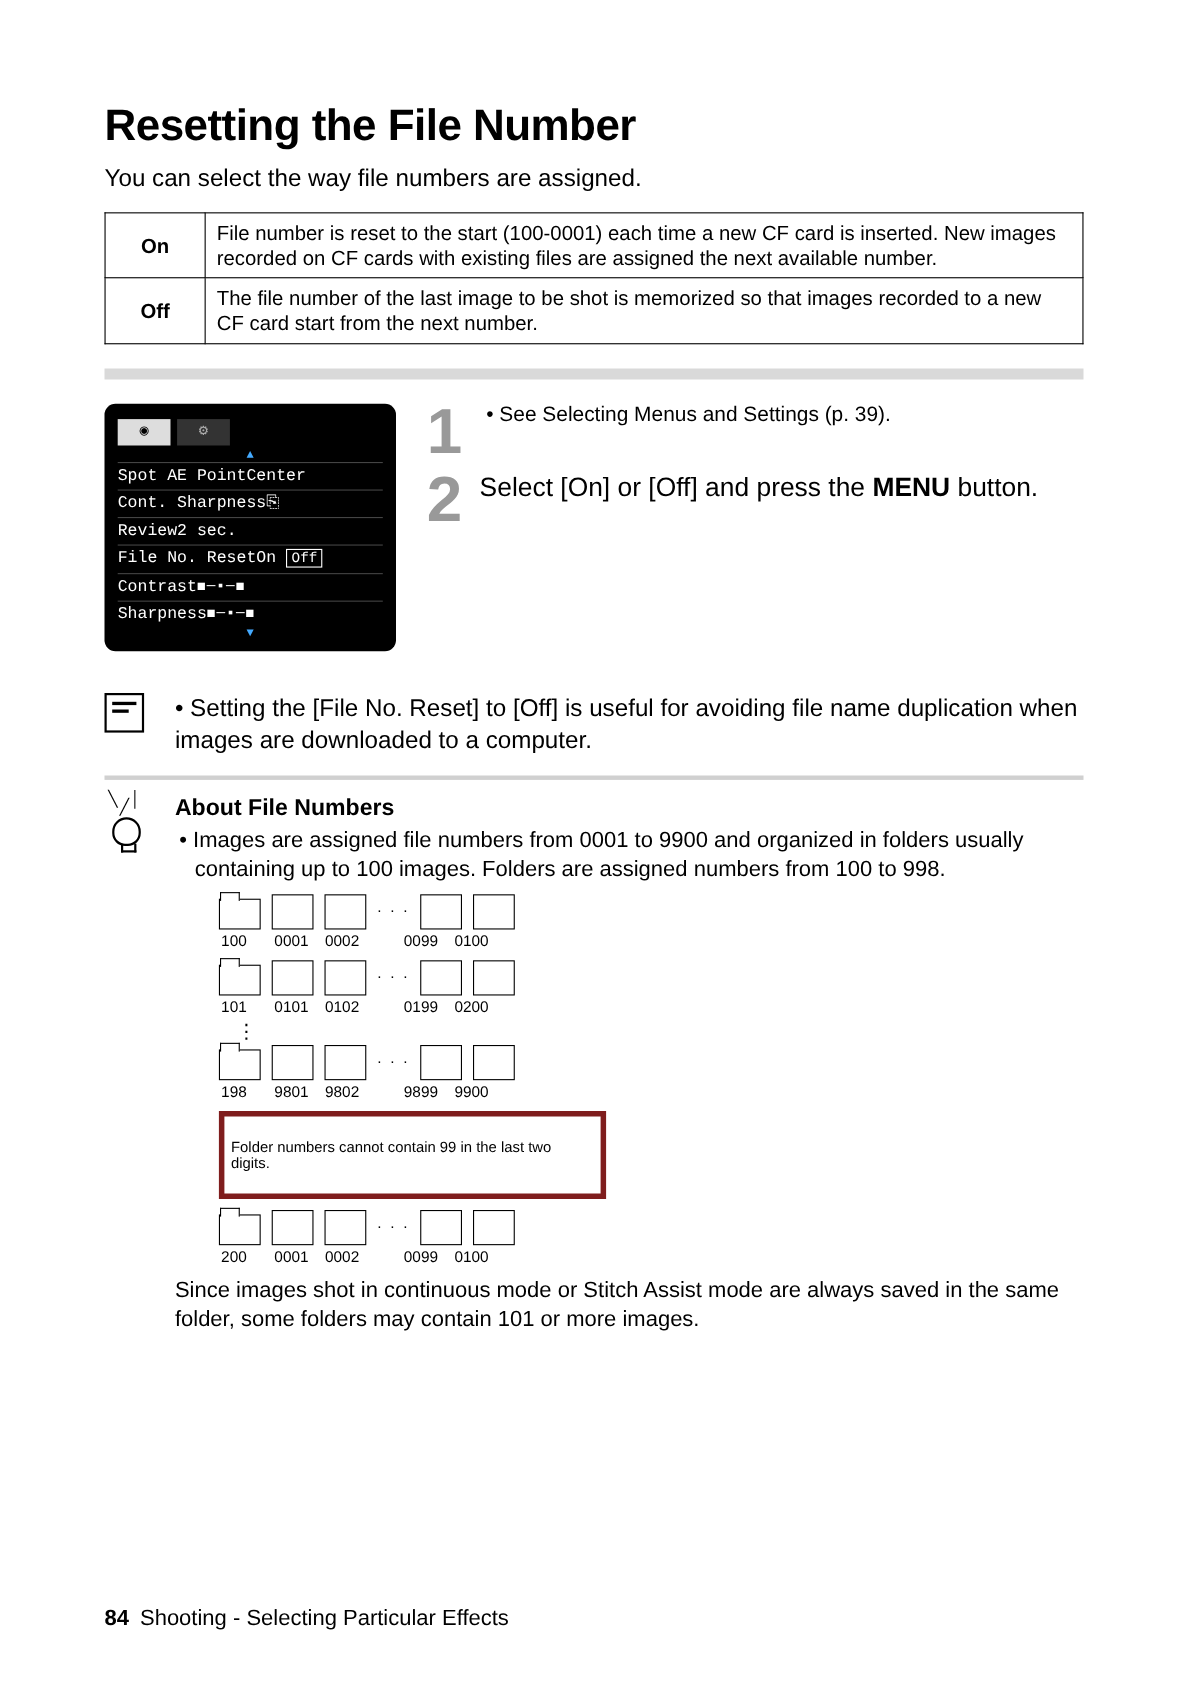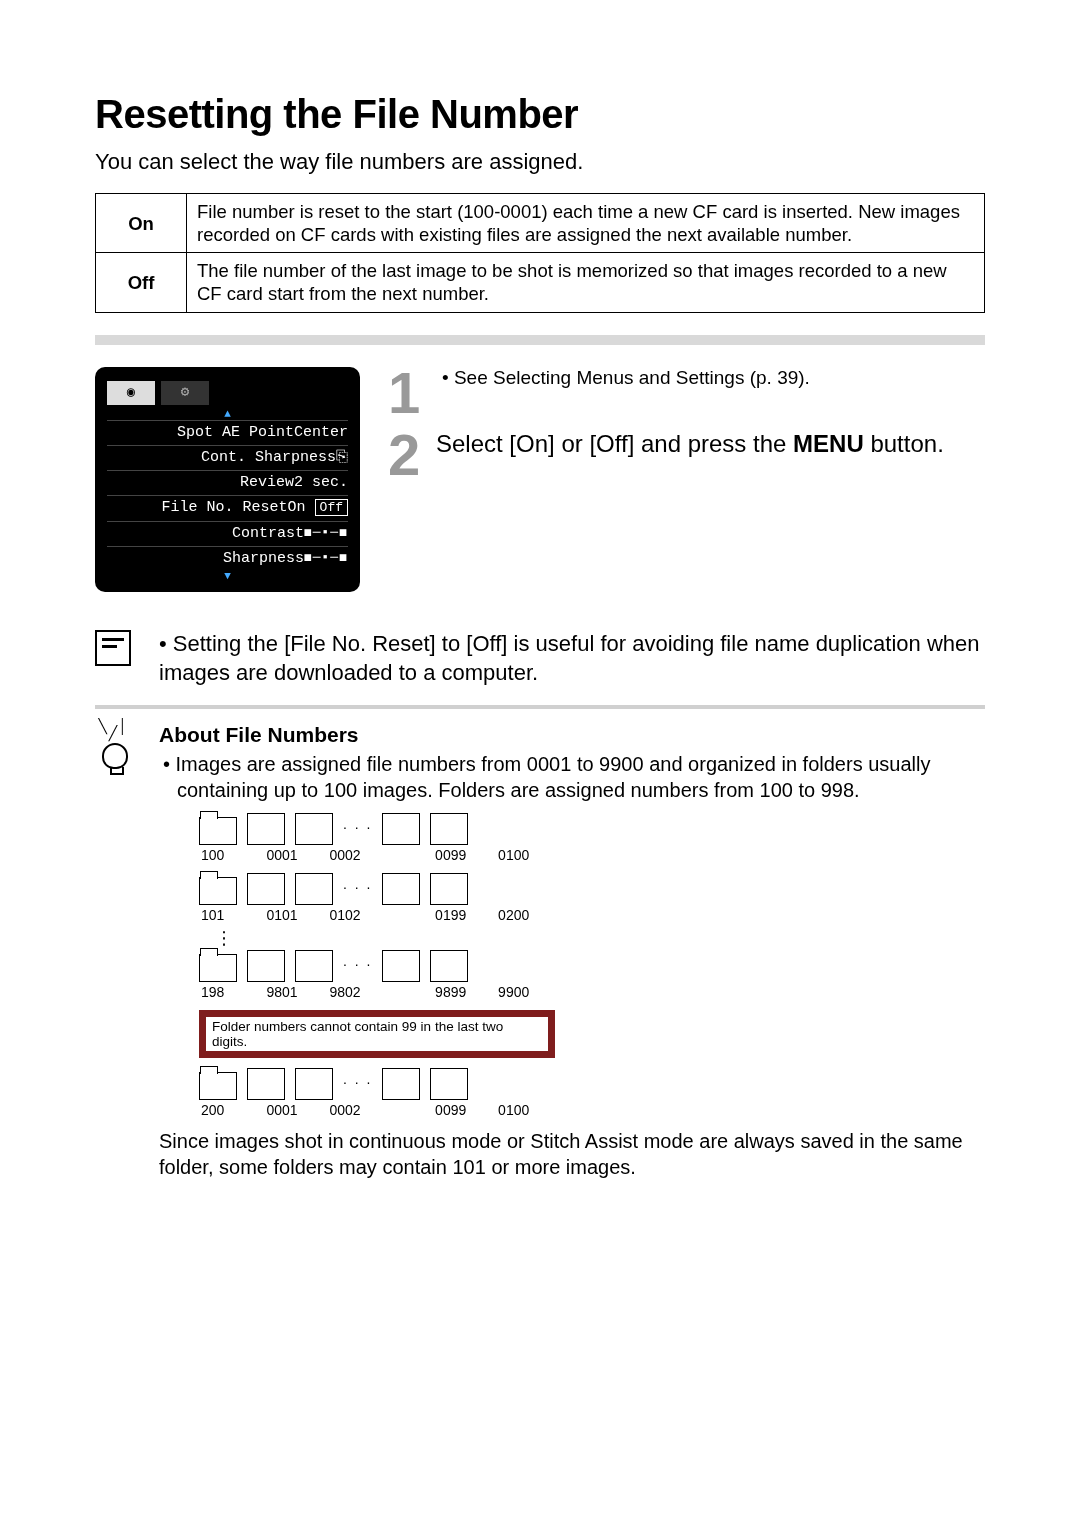--- a/index.html
+++ b/index.html
@@ -82,21 +82,21 @@
     height: 24px;
     color: #000;
     display: flex;
     align-items: center;
     justify-content: center;
     font-size: 14px;
   }
   .lcd-tab.inactive { background: #333; color: #aaa; }
   .lcd-row {
     display: flex;
-    justify-content: flex-end;
+    justify-content: flex-start;
     border-top: 1px solid #444;
     padding: 2px 0;
     font-size: 15px;
   }
   .lcd-row:first-of-type { border-top: none; }
   .lcd-row .sel {
     border: 1px solid #fff;
     padding: 0 4px;
     font-size: 13px;
   }
@@ -269,44 +269,44 @@
     background: #fff;
   }
   .file {
     width: 36px; height: 30px;
     border: 1px solid #000;
     background: #fff;
   }
   .dots { align-self: center; padding-bottom: 10px; letter-spacing: 2px; }
   .labels {
     display: flex;
-    gap: 27px;
+    gap: 10px;
     font-size: 14px;
     margin-bottom: 10px;
     padding-left: 0;
   }
   .labels span { width: 36px; text-align: center; }
   .labels span.folderlbl {
     width: 36px;
     text-align: left;
     padding-left: 2px;
     position: relative;
   }
   .labels .dots-lbl { width: auto; padding: 0 2px; color: transparent; }
   .vdots {
     font-size: 18px;
     line-height: 0.6;
     padding-left: 16px;
     letter-spacing: 0;
     margin: 2px 0 6px 0;
   }
   .diag-note {
-    border: 7px solid #7f1d1d;
+    border: 5px solid #7f1d1d;
     font-size: 13.5px;
-    padding: 2px 6px;
+    padding: 20px 6px;
     margin: 4px 0 10px 0;
     width: 330px;
   }
 
   
   .footer {
     position: absolute;
     bottom: 46px;
     left: 95px;
     font-size: 20px;
@@ -473,13 +473,16 @@
             <span class="dots-lbl">...</span>
             <span>0099</span>
             <span>0100</span>
           </div>
       </div>
 
       <p>Since images shot in continuous mode or Stitch Assist mode are always saved in the same folder, some folders may contain 101 or more images.</p>
     </div>
   </div>
 
+  <div class="footer">
+    <b>84</b><span>Shooting - Selecting Particular Effects</span>
+  </div>
 </div>
 
 </body></html>

